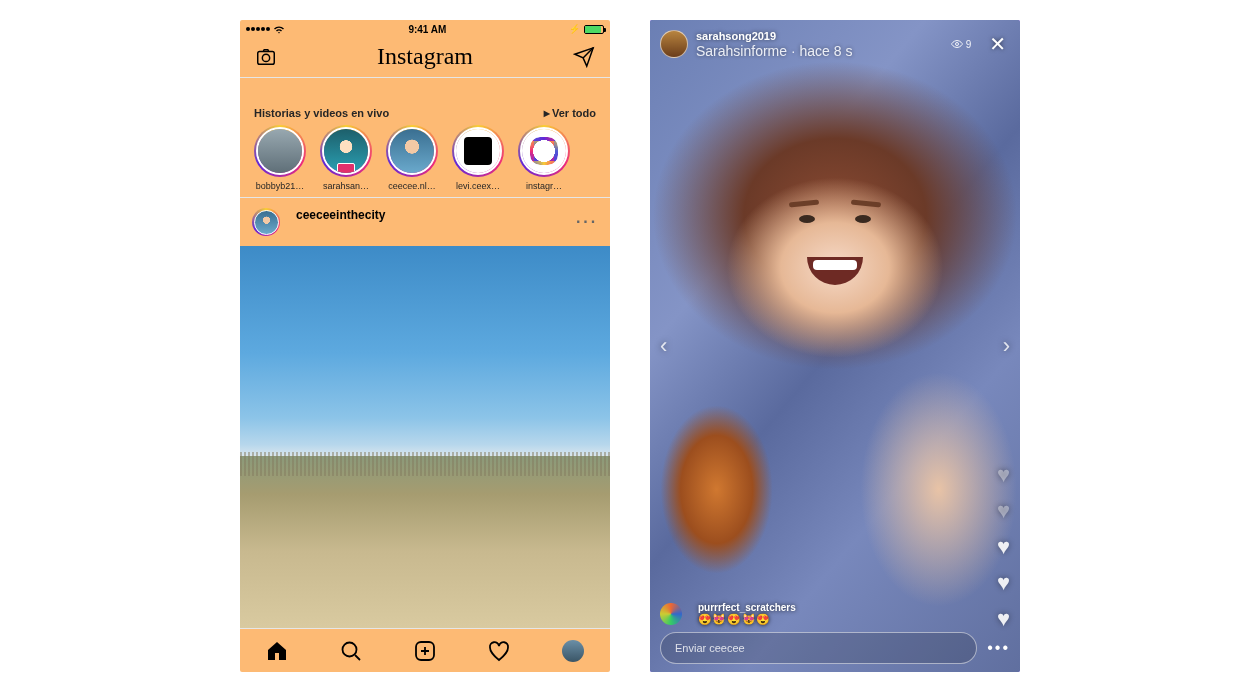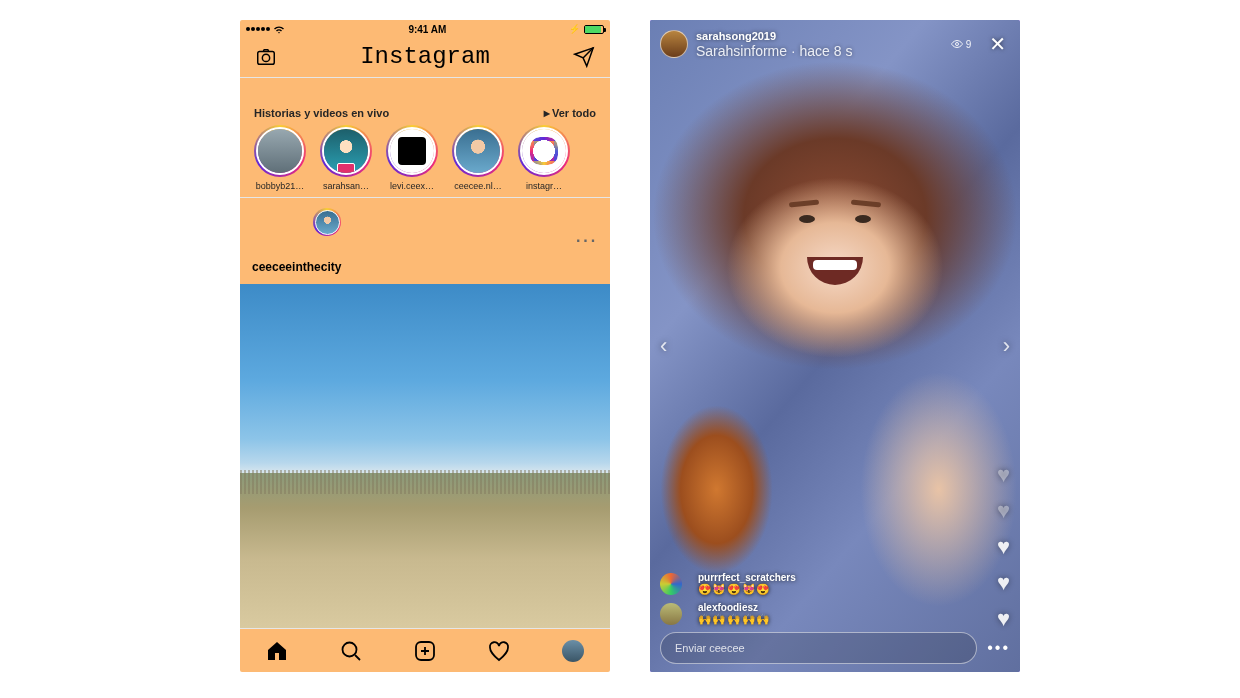--- a/index.html
+++ b/index.html
@@ -51,21 +51,21 @@
 
   .topbar {
     height: 42px;
     display:flex;
     align-items:center;
     justify-content:space-between;
     padding: 0 14px;
     border-bottom: 1px solid #e6e6e6;
   }
   .logo {
-    font-family: Liberation Mono, monospace;
+    font-family: Liberation Serif, serif;
     font-size: 24px;
     font-weight: 500;
     letter-spacing: 0;
   }
   .icon-btn { width:24px; height:24px; display:flex; align-items:center; justify-content:center; cursor:pointer; }
 
   .stories-bar {
     padding: 8px 10px 6px;
     border-bottom: 1px solid #e6e6e6;
     margin-top: 21px;
@@ -112,21 +112,21 @@
   .av-levi { background: linear-gradient(#fff,#fff); position:relative; }
   .av-levi::after{content:""; position:absolute; inset:8px; background:#000; border-radius:4px;}
   .av-ig { background:#fff; position:relative; }
   .av-ig::after{content:""; position:absolute; inset:8px; border:4px solid transparent; border-radius:10px;
     background: conic-gradient(#f9ce34,#ee2a7b,#6228d7,#4f5bd5,#f9ce34); -webkit-mask: radial-gradient(circle, transparent 55%, #000 56%);}
 
   .post-head{
     display:flex; align-items:center; justify-content:space-between;
     padding: 10px 12px;
   }
-  .post-head .left{ display:flex; align-items:flex-end; gap:24px;flex-direction:column; }
+  .post-head .left{ display:flex; align-items:flex-start; gap:16px; }
   .post-head .avs{
     width:28px; height:28px; border-radius:50%; padding:1.5px;
     background: conic-gradient(#f9ce34, #ee2a7b, #6228d7, #f9ce34);
   }
   .post-head .avs .in{ width:100%; height:100%; border-radius:50%; border:1.5px solid #fff;}
   .post-head .uname{ font-size:12px; font-weight:700; }
   .dots{ letter-spacing:2px; color:#666; font-weight:700; cursor:pointer; }
 
   .post-img{
     flex:1;
@@ -275,32 +275,32 @@
         <div class="ring">
             <div class="inner">
               <div class="avatar-img av-sarah"></div>
             </div>
           </div>
         <div class="lbl">sarahsan…</div>
       </div>
       <div class="story">
         <div class="ring">
             <div class="inner">
+              <div class="avatar-img av-ceecee"></div>
+            </div>
+          </div>
+        <div class="lbl">ceecee.nl…</div>
+      </div>
+      <div class="story">
+        <div class="ring">
+            <div class="inner">
               <div class="avatar-img av-levi"></div>
             </div>
           </div>
         <div class="lbl">levi.ceex…</div>
-      </div>
-      <div class="story">
-        <div class="ring">
-            <div class="inner">
-              <div class="avatar-img av-ceecee"></div>
-            </div>
-          </div>
-        <div class="lbl">ceecee.nl…</div>
       </div>
       <div class="story">
         <div class="ring">
             <div class="inner">
               <div class="avatar-img av-ig"></div>
             </div>
           </div>
         <div class="lbl">instagr…</div>
       </div>
     </div>
@@ -388,27 +388,20 @@
   </div>
 
   <div class="comments">
     <div class="cm">
       <div class="cav c1"></div>
       <div class="ctxt">
         <div class="u">purrrfect_scratchers</div>
         <div class="body">😍😻😍😻😍</div>
       </div>
     </div>
-    <div class="cm">
-      <div class="cav c2"></div>
-      <div class="ctxt">
-        <div class="u">alexfoodiesz</div>
-        <div class="body">🙌🙌🙌🙌🙌</div>
-      </div>
-    </div>
   </div>
 
   <div class="input-row">
     <div class="inp">
       <span>Enviar ceecee</span>
     </div>
     <div class="more">•••</div>
   </div>
 </div>
 

